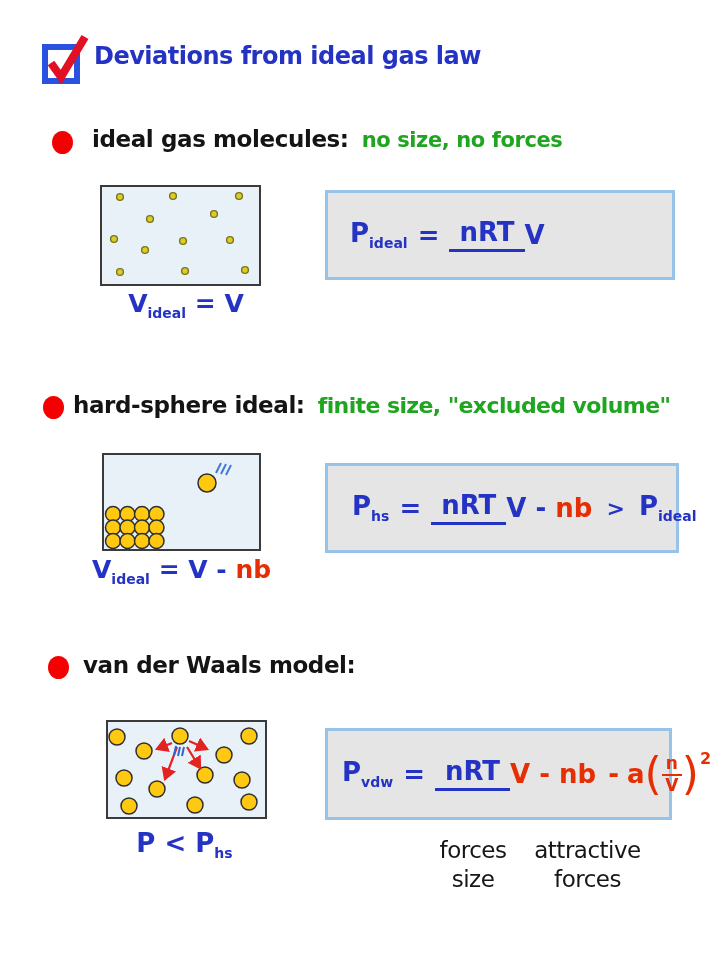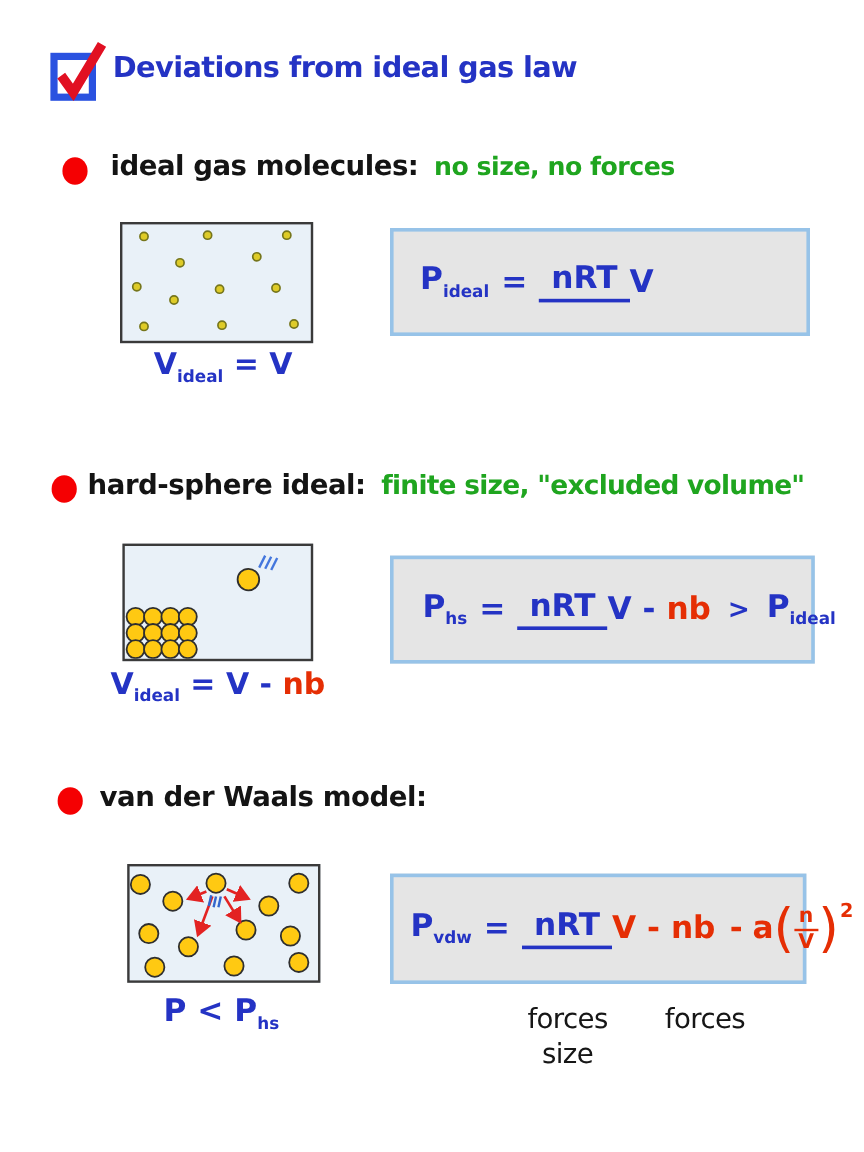--- a/index.html
+++ b/index.html
@@ -207,14 +207,15 @@
   </span>
   <span class="paren red">)</span>
   <span class="exp red">2</span>
 </div>
 
 <div class="abs annotation" style="left:413px; top:836px; width:120px;">
   <div>forces</div>
   <div>size</div>
 </div>
 <div class="abs annotation" style="left:515px; top:836px; width:145px;">
+  <div>attractive</div>
   <div>forces</div>
 </div>
 
 </body></html>

